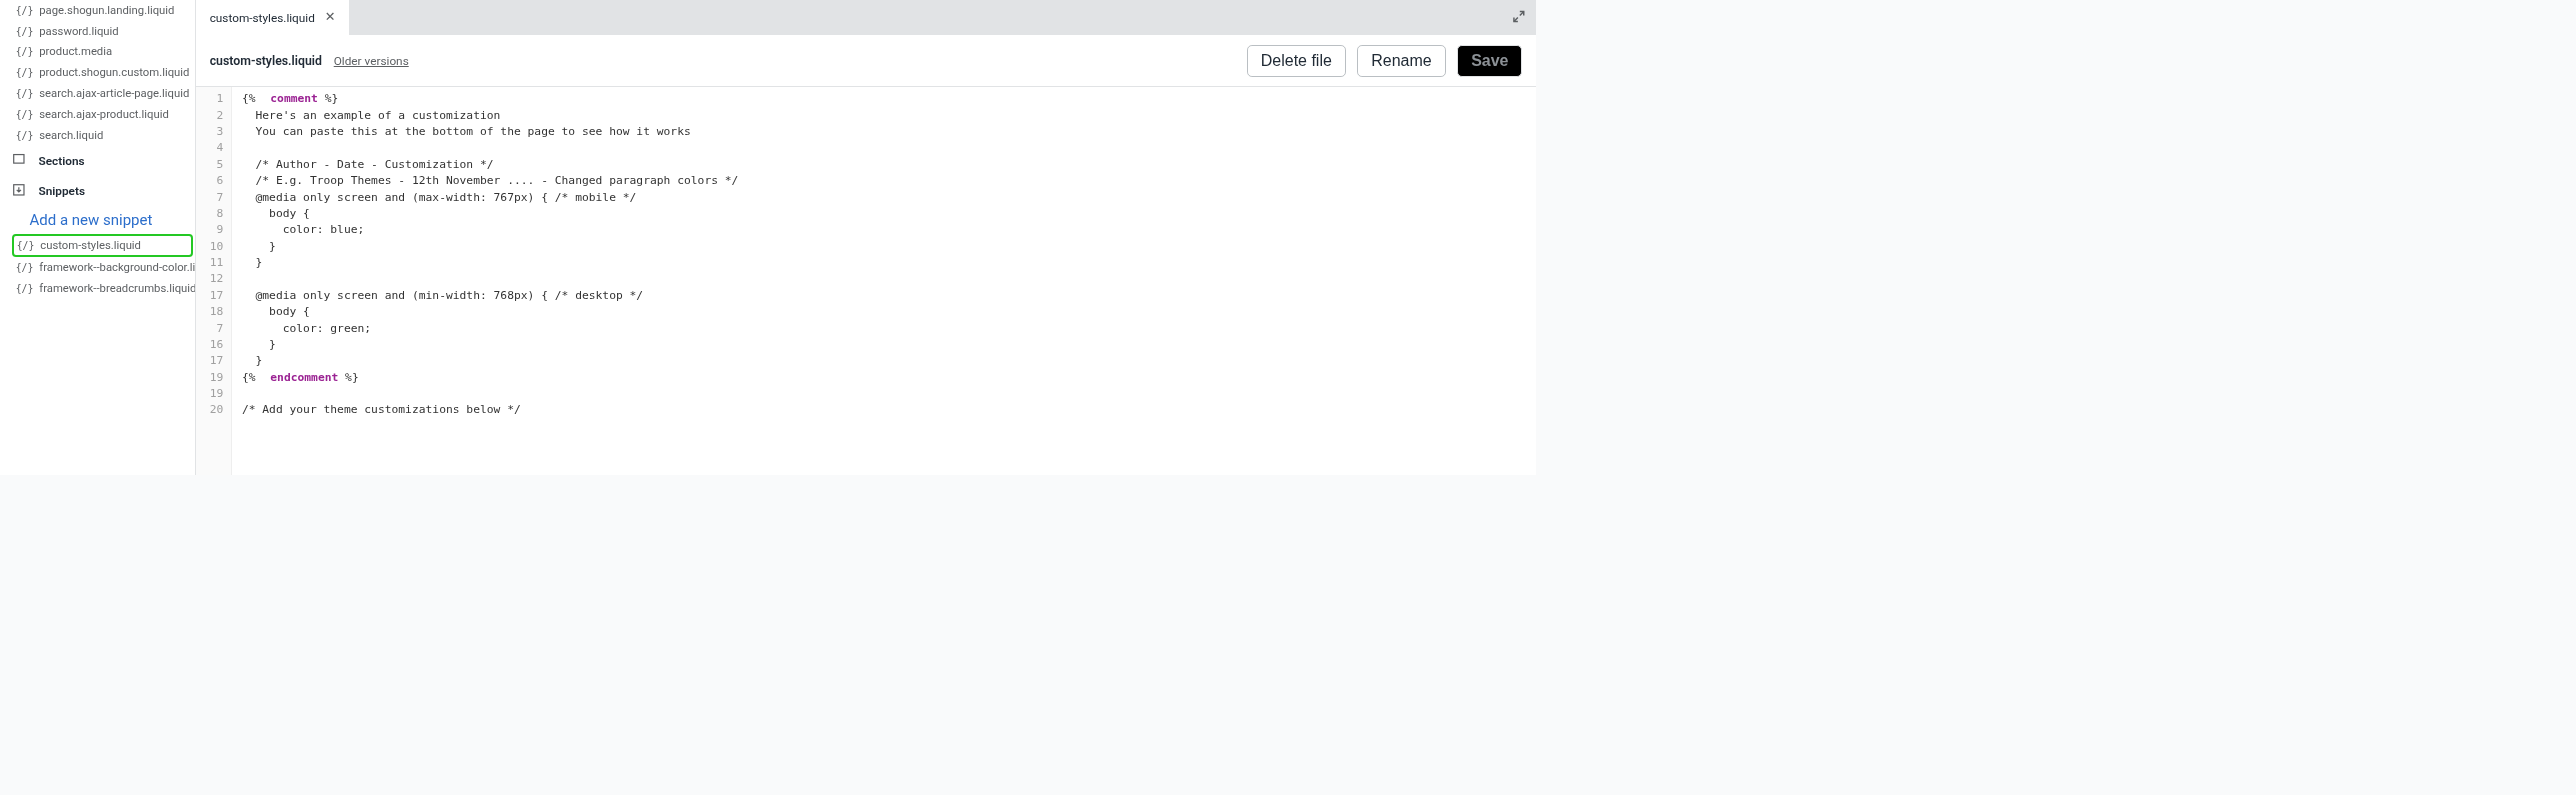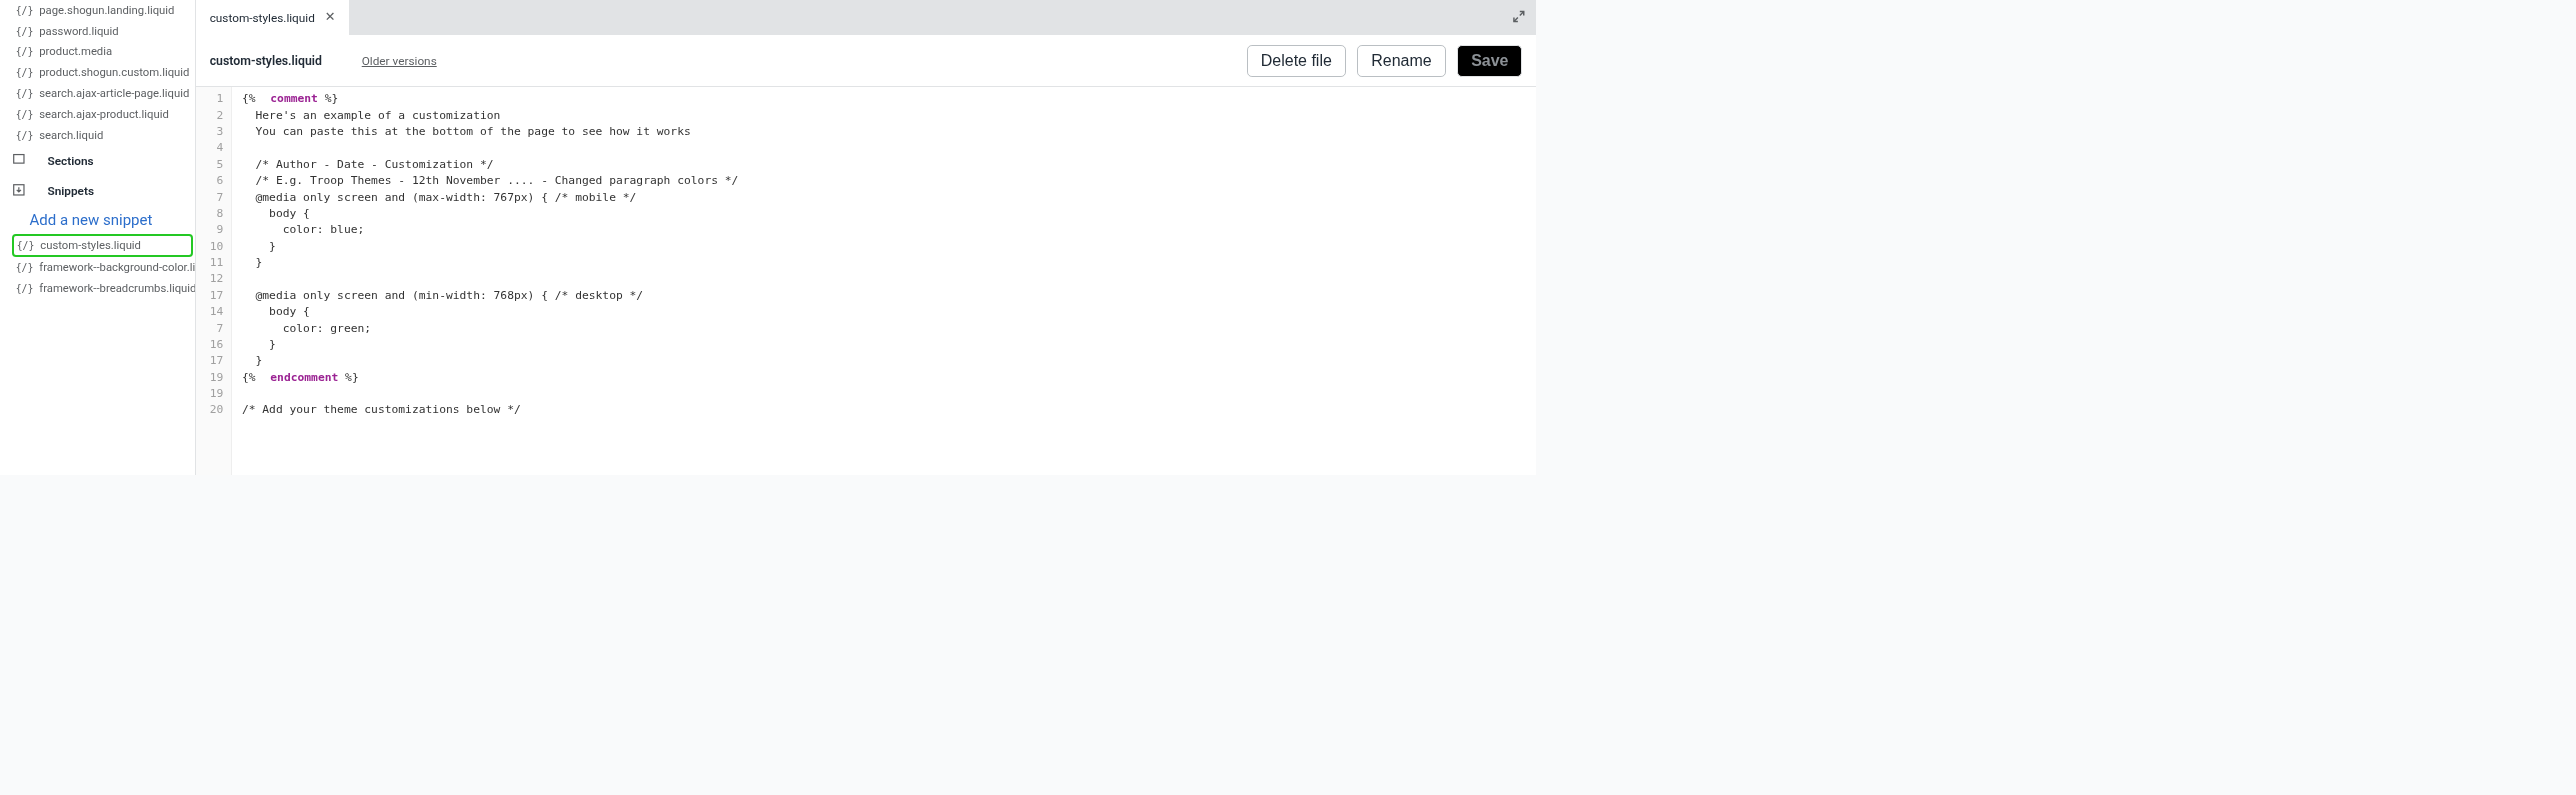--- a/index.html
+++ b/index.html
@@ -46,21 +46,21 @@
 }
 .file-icon {
   flex-shrink: 0;
   font-family: monospace;
   font-size: 9.8px;
   color: #5c5f62;
 }
 .section-header {
   display: flex;
   align-items: center;
-  gap: 22px;
+  gap: 13px;
   padding: 6.9px 3.9px 6.9px 0;
   font-weight: 600;
   font-size: 11.8px;
   color: #212b36;
   cursor: pointer;
 }
 .section-icon {
   flex-shrink: 0;
 }
 .add-link {
@@ -124,21 +124,20 @@
 .toolbar-title {
   font-weight: 600;
   font-size: 12.3px;
   color: #212b36;
 }
 .toolbar-older {
   font-size: 11.8px;
   color: #5c5f62;
   text-decoration: underline;
   cursor: pointer;
-  margin-left: 28px;
 }
 .toolbar-spacer { flex: 1; }
 .btn {
   border: 1px solid #babfc3;
   background: #fff;
   border-radius: 4.9px;
   padding: 5.9px 12.8px;
   font-size: 16px;
   cursor: pointer;
   color: #212b36;
@@ -283,21 +282,21 @@
           <div>4</div>
           <div>5</div>
           <div>6</div>
           <div>7</div>
           <div>8</div>
           <div>9</div>
           <div>10</div>
           <div>11</div>
           <div>12</div>
           <div>17</div>
-          <div>14</div>
+          <div>18</div>
           <div>7</div>
           <div>16</div>
           <div>17</div>
           <div>19</div>
           <div>19</div>
           <div>20</div>
         </div>
       <div class="code" id="code"><div><span>{% </span><span class="tok-kw">comment</span><span> %}</span></div><div><span class="tok-cmt">  Here's an example of a customization</span></div><div><span class="tok-cmt">  You can paste this at the bottom of the page to see how it works</span></div><div>&nbsp;</div><div><span class="tok-cmt">  /* Author - Date - Customization */</span></div><div><span class="tok-cmt">  /* E.g. Troop Themes - 12th November .... - Changed paragraph colors */</span></div><div><span class="tok-cmt">  @media only screen and (max-width: 767px) { /* mobile */</span></div><div><span class="tok-cmt">    body {</span></div><div><span class="tok-cmt">      color: blue;</span></div><div><span class="tok-cmt">    }</span></div><div><span class="tok-cmt">  }</span></div><div>&nbsp;</div><div><span class="tok-cmt">  @media only screen and (min-width: 768px) { /* desktop */</span></div><div><span class="tok-cmt">    body {</span></div><div><span class="tok-cmt">      color: green;</span></div><div><span class="tok-cmt">    }</span></div><div><span class="tok-cmt">  }</span></div><div><span>{% </span><span class="tok-kw">endcomment</span><span> %}</span></div><div>&nbsp;</div><div><span class="tok-cmt">/* Add your theme customizations below */</span></div></div>
     </div>
 

